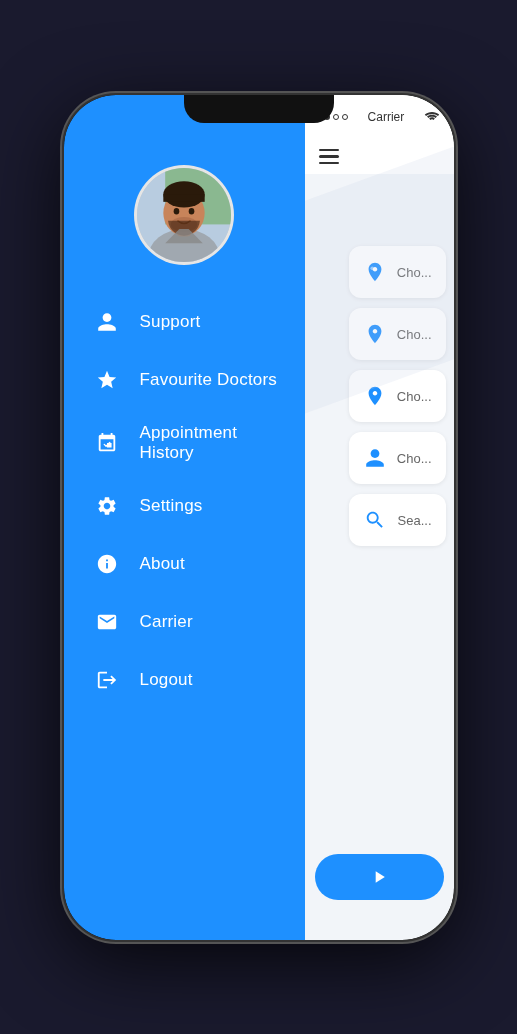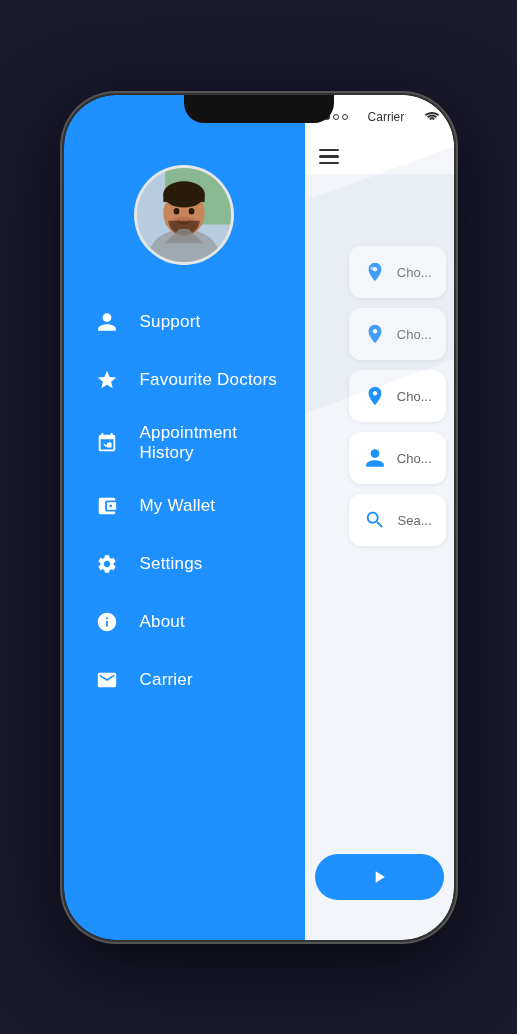--- a/index.html
+++ b/index.html
@@ -317,28 +317,20 @@
           <li class="menu-item">
             <span class="menu-icon">
               <svg viewBox="0 0 24 24" xmlns="http://www.w3.org/2000/svg">
                 <path d="M17 12h-5v5h5v-5zM16 1v2H8V1H6v2H5c-1.1 0-2 .9-2 2v14c0 1.1.9 2 2 2h14c1.1 0 2-.9 2-2V5c0-1.1-.9-2-2-2h-1V1h-2zm3 18H5V8h14v11z"></path>
                 <path d="M9 13.5l2 2 4-4" stroke="white" stroke-width="1.5" fill="none" stroke-linecap="round"></path>
               </svg>
             </span>
             <span class="menu-label">Appointment History</span>
           </li>
 
-          <li class="menu-item">
-            <span class="menu-icon">
-              <svg viewBox="0 0 24 24" xmlns="http://www.w3.org/2000/svg">
-                <path d="M21 18v1c0 1.1-.9 2-2 2H5c-1.1 0-2-.9-2-2V5c0-1.1.9-2 2-2h14c1.1 0 2 .9 2 2v1h-9c-1.1 0-2 .9-2 2v8c0 1.1.9 2 2 2h9zm-9-2h10V8H12v8zm4-2.5c-.8 0-1.5-.7-1.5-1.5s.7-1.5 1.5-1.5 1.5.7 1.5 1.5-.7 1.5-1.5 1.5z"></path>
-              </svg>
-            </span>
-            <span class="menu-label">My Wallet</span>
-          </li>
 
           <li class="menu-item">
             <span class="menu-icon">
               <svg viewBox="0 0 24 24" xmlns="http://www.w3.org/2000/svg">
                 <path d="M19.14 12.94c.04-.3.06-.61.06-.94 0-.32-.02-.64-.07-.94l2.03-1.58c.18-.14.23-.41.12-.61l-1.92-3.32c-.12-.22-.37-.29-.59-.22l-2.39.96c-.5-.38-1.03-.7-1.62-.94l-.36-2.54c-.04-.24-.24-.41-.48-.41h-3.84c-.24 0-.43.17-.47.41l-.36 2.54c-.59.24-1.13.57-1.62.94l-2.39-.96c-.22-.08-.47 0-.59.22L2.74 8.87c-.12.21-.08.47.12.61l2.03 1.58c-.05.3-.09.63-.09.94s.02.64.07.94l-2.03 1.58c-.18.14-.23.41-.12.61l1.92 3.32c.12.22.37.29.59.22l2.39-.96c.5.38 1.03.7 1.62.94l.36 2.54c.05.24.24.41.48.41h3.84c.24 0 .44-.17.47-.41l.36-2.54c.59-.24 1.13-.56 1.62-.94l2.39.96c.22.08.47 0 .59-.22l1.92-3.32c.12-.22.07-.47-.12-.61l-2.01-1.58zM12 15.6c-1.98 0-3.6-1.62-3.6-3.6s1.62-3.6 3.6-3.6 3.6 1.62 3.6 3.6-1.62 3.6-3.6 3.6z"></path>
               </svg>
             </span>
             <span class="menu-label">Settings</span>
           </li>
 
@@ -353,20 +345,28 @@
 
           <li class="menu-item">
             <span class="menu-icon">
               <svg viewBox="0 0 24 24" xmlns="http://www.w3.org/2000/svg">
                 <path d="M20 4H4c-1.1 0-2 .9-2 2v12c0 1.1.9 2 2 2h16c1.1 0 2-.9 2-2V6c0-1.1-.9-2-2-2zm0 4l-8 5-8-5V6l8 5 8-5v2z"></path>
               </svg>
             </span>
             <span class="menu-label">Carrier</span>
           </li>
 
+          <li class="menu-item">
+            <span class="menu-icon">
+              <svg viewBox="0 0 24 24" xmlns="http://www.w3.org/2000/svg">
+                <path d="M17 7l-1.41 1.41L18.17 11H8v2h10.17l-2.58 2.58L17 17l5-5zM4 5h8V3H4c-1.1 0-2 .9-2 2v14c0 1.1.9 2 2 2h8v-2H4V5z"></path>
+              </svg>
+            </span>
+            <span class="menu-label">Logout</span>
+          </li>
         </ul>
       </div>
 
       <div class="right-panel">
         <div class="status-bar">
           <div class="status-dots">
             <div class="dot"></div>
             <div class="dot"></div>
             <div class="dot empty"></div>
             <div class="dot empty"></div>

